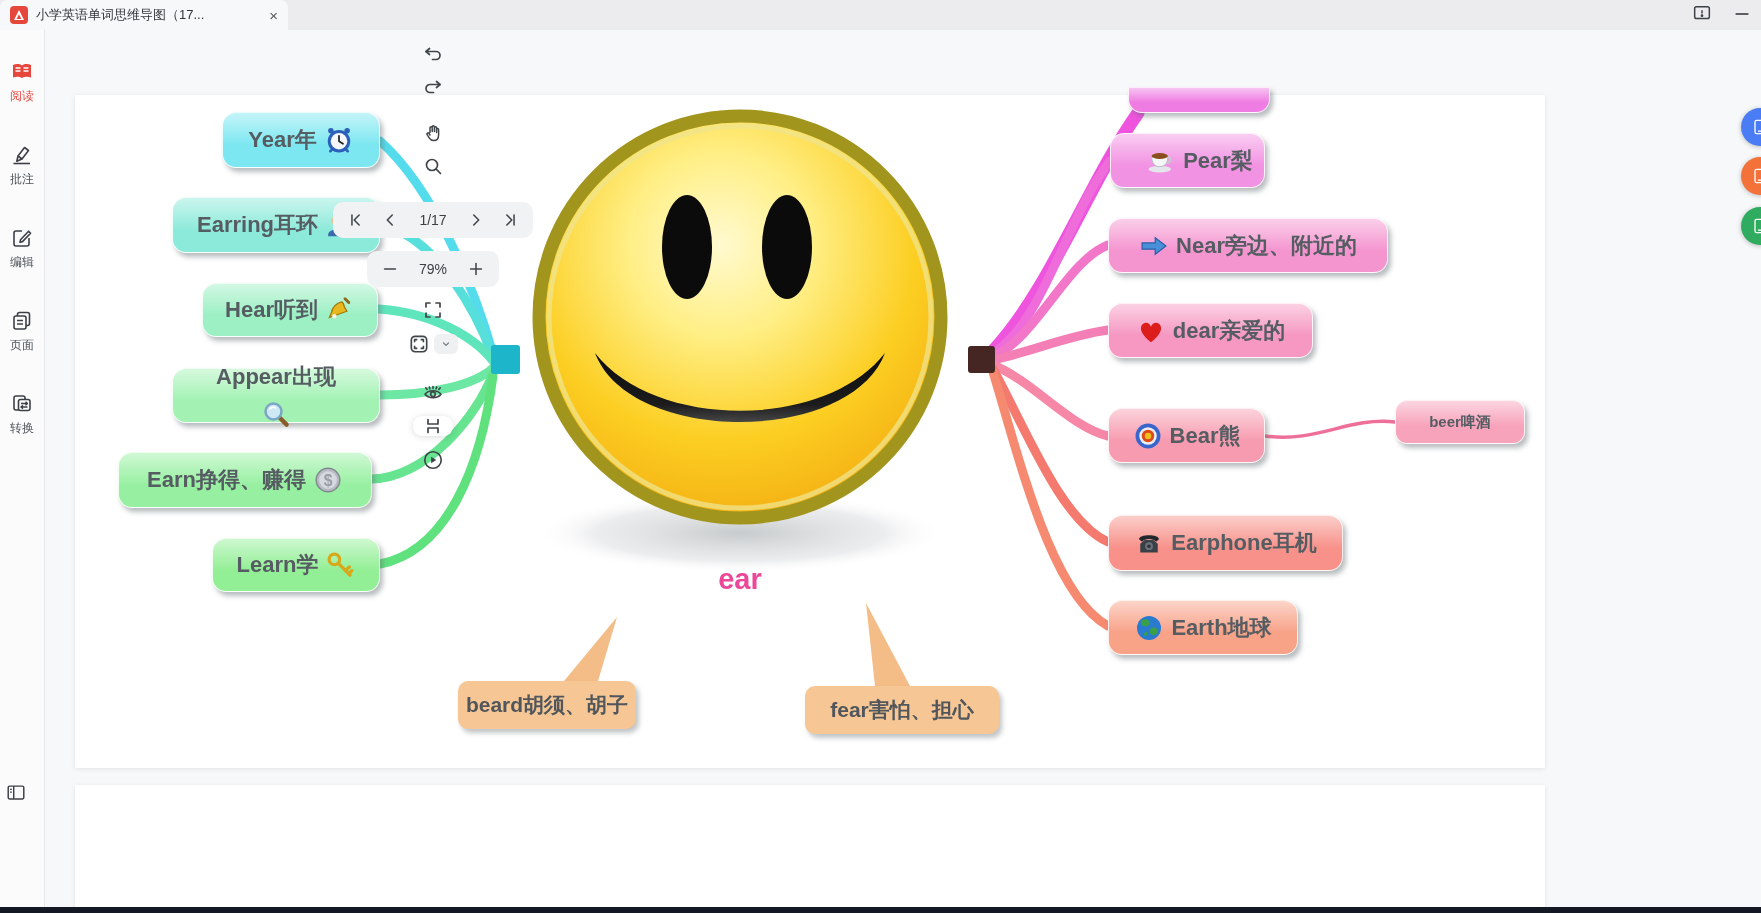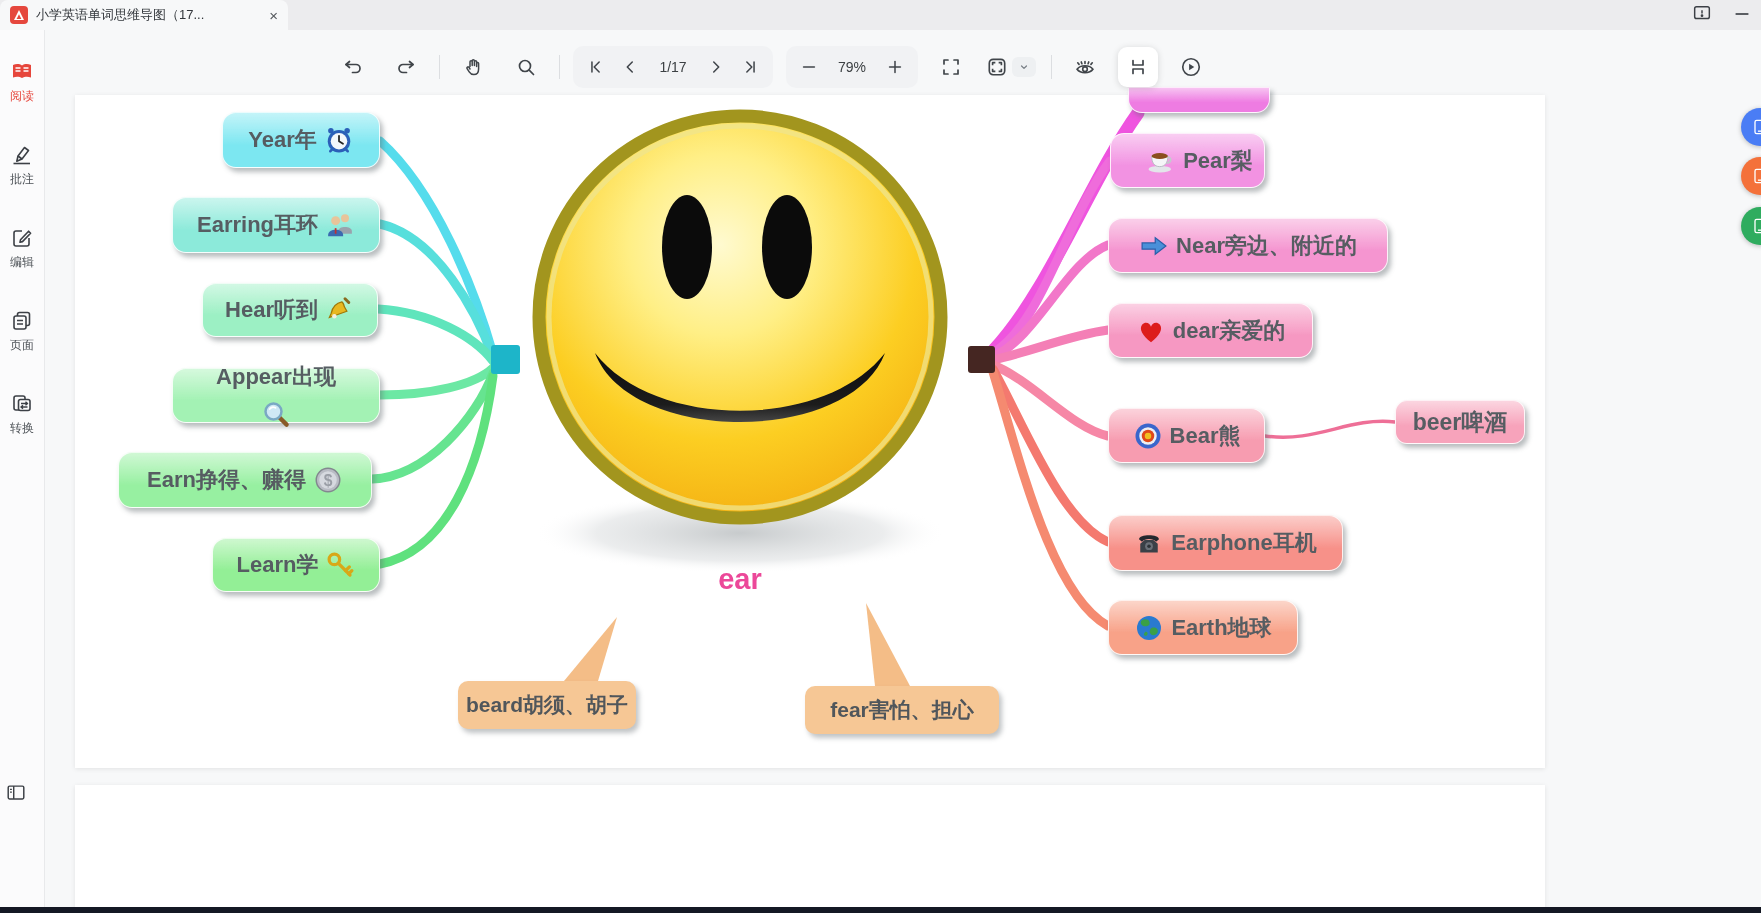--- a/index.html
+++ b/index.html
@@ -20,21 +20,21 @@
            border-right:1px solid #e8e9eb;display:flex;flex-direction:column;align-items:center;
            padding-top:30px;box-sizing:border-box;z-index:20;}
   .side-item{display:flex;flex-direction:column;align-items:center;gap:4px;margin-bottom:38px;cursor:pointer;}
   .side-item .slabel{font-size:12px;color:#4d5257;}
   .side-item.active .slabel{color:#e6463c;}
   .panel-toggle{position:absolute;left:5px;top:752px;}
   
   .main{position:absolute;left:45px;top:30px;right:0;bottom:0;overflow:hidden;background:#f7f8f9;}
   
   .toolbar{position:absolute;left:288px;top:14px;height:46px;display:flex;align-items:center;
-           gap:13px;z-index:30;}
+           gap:13px;z-index:30;flex-direction:column;}
   .tbtn{width:40px;height:40px;border-radius:9px;display:flex;align-items:center;justify-content:center;cursor:pointer;}
   .tbtn.active{background:#ffffff;box-shadow:0 1px 7px rgba(0,0,0,.14);}
   .pill{background:#f1f2f4;border-radius:10px;height:42px;display:flex;align-items:center;padding:0 6px;}
   .pill .tbtn{width:34px;height:36px;}
   .tool-label{font-size:14px;color:#3c4043;min-width:52px;text-align:center;}
   .sep{width:1px;height:24px;background:#dcdee1;}
   .chev-pill{width:24px;height:20px;border-radius:6px;background:#eef0f2;display:flex;
              align-items:center;justify-content:center;margin-left:4px;cursor:pointer;}
   
   .page{position:absolute;left:30px;top:65px;width:1470px;height:673px;background:#ffffff;
@@ -43,21 +43,21 @@
          box-shadow:0 1px 5px rgba(0,0,0,.09);}
   .curves{position:absolute;left:0;top:0;z-index:1;}
   
   .node{position:absolute;border-radius:14px;display:flex;align-items:center;justify-content:center;
         gap:7px;font-weight:bold;font-size:22px;color:#565d62;z-index:3;box-sizing:border-box;
         border:1px solid rgba(255,255,255,.85);
         background-image:linear-gradient(180deg,rgba(255,255,255,.55),rgba(255,255,255,0) 60%);
         box-shadow:3px 4px 5px rgba(100,108,112,.45);}
   .node .nicon{display:flex;flex:0 0 auto;}
   .node .nicon svg{width:30px;height:30px;}
-  .sub{font-size:23px;border-radius:12px;}
+  .sub{font-size:15px;border-radius:12px;}
   .callout{position:absolute;border-radius:10px;background:#f6c795;display:flex;align-items:center;
            justify-content:center;font-weight:bold;font-size:21px;color:#505good;color:#50565b;z-index:3;
            box-shadow:3px 4px 5px rgba(100,108,112,.4);}
   .ear-label{position:absolute;left:595px;top:468px;width:140px;text-align:center;font-size:29px;
              font-weight:bold;color:#ec4899;z-index:3;}
   
   .float-btn{position:absolute;right:-18px;width:38px;height:38px;border-radius:50%;display:flex;
              align-items:center;justify-content:center;z-index:40;cursor:pointer;
              box-shadow:0 1px 5px rgba(0,0,0,.25);}
   .bottombar{position:absolute;left:0;bottom:0;width:100%;height:6px;background:#141824;z-index:60;}

